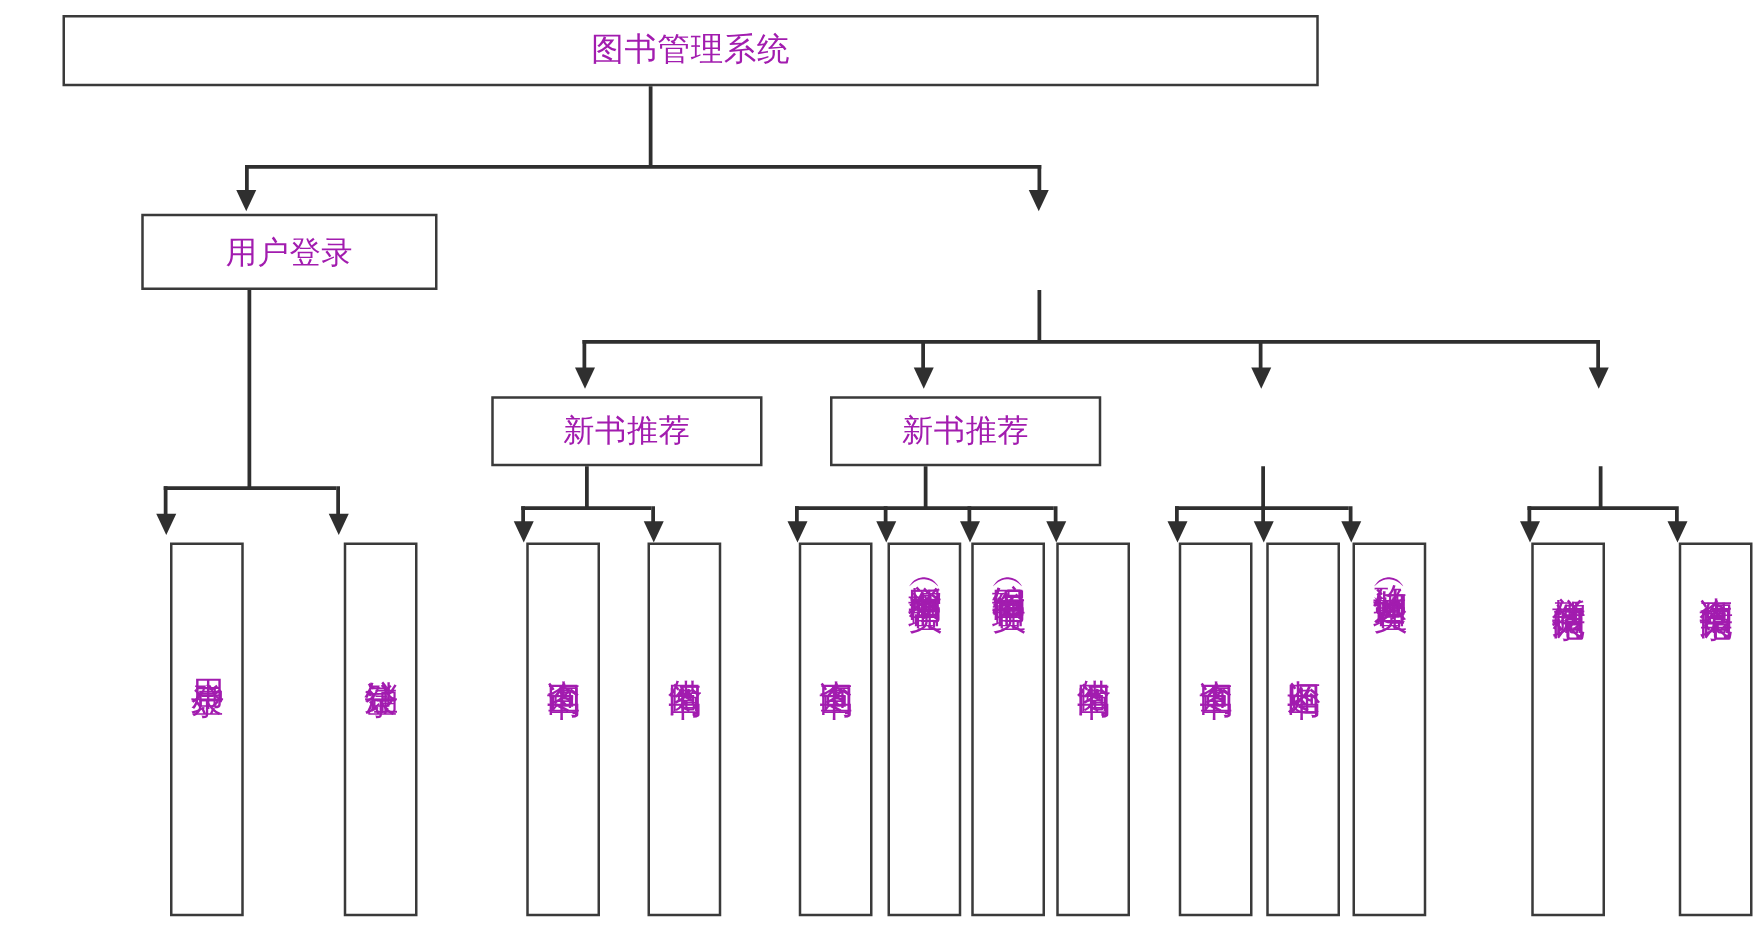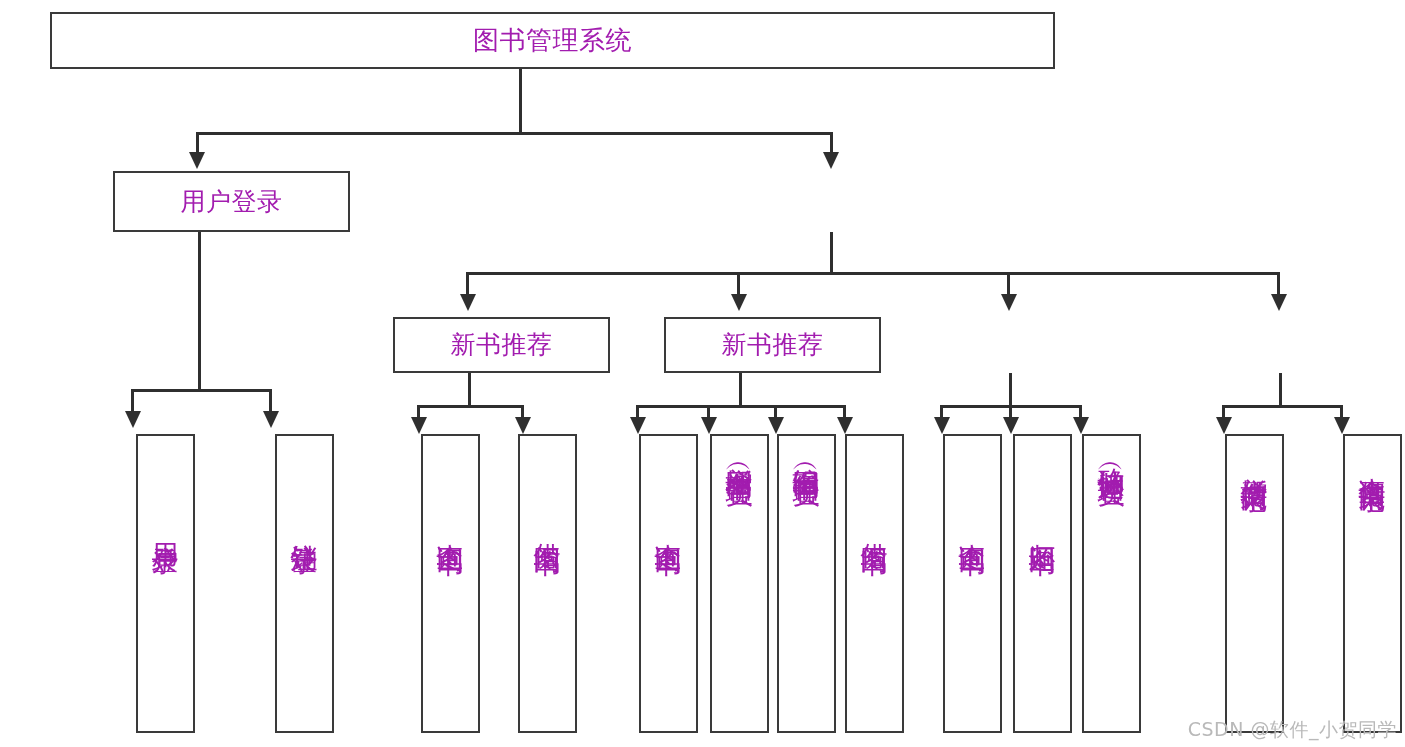--- a/index.html
+++ b/index.html
@@ -212,15 +212,14 @@
     <span class="lbl">确认归还（管理员）</span>
   </div>
 
   <div class="node v off2" style="left:1193px; top:434px; width:59px; height:299px;">
     <span class="lbl">新增借阅记录</span>
   </div>
   <div class="node v off2" style="left:1311px; top:434px; width:59px; height:299px;">
     <span class="lbl">查询借阅记录</span>
   </div>
 
-  <div id="watermark">CSDN @软件_小贺同学</div>
 
 </div>
 
 </body></html>

